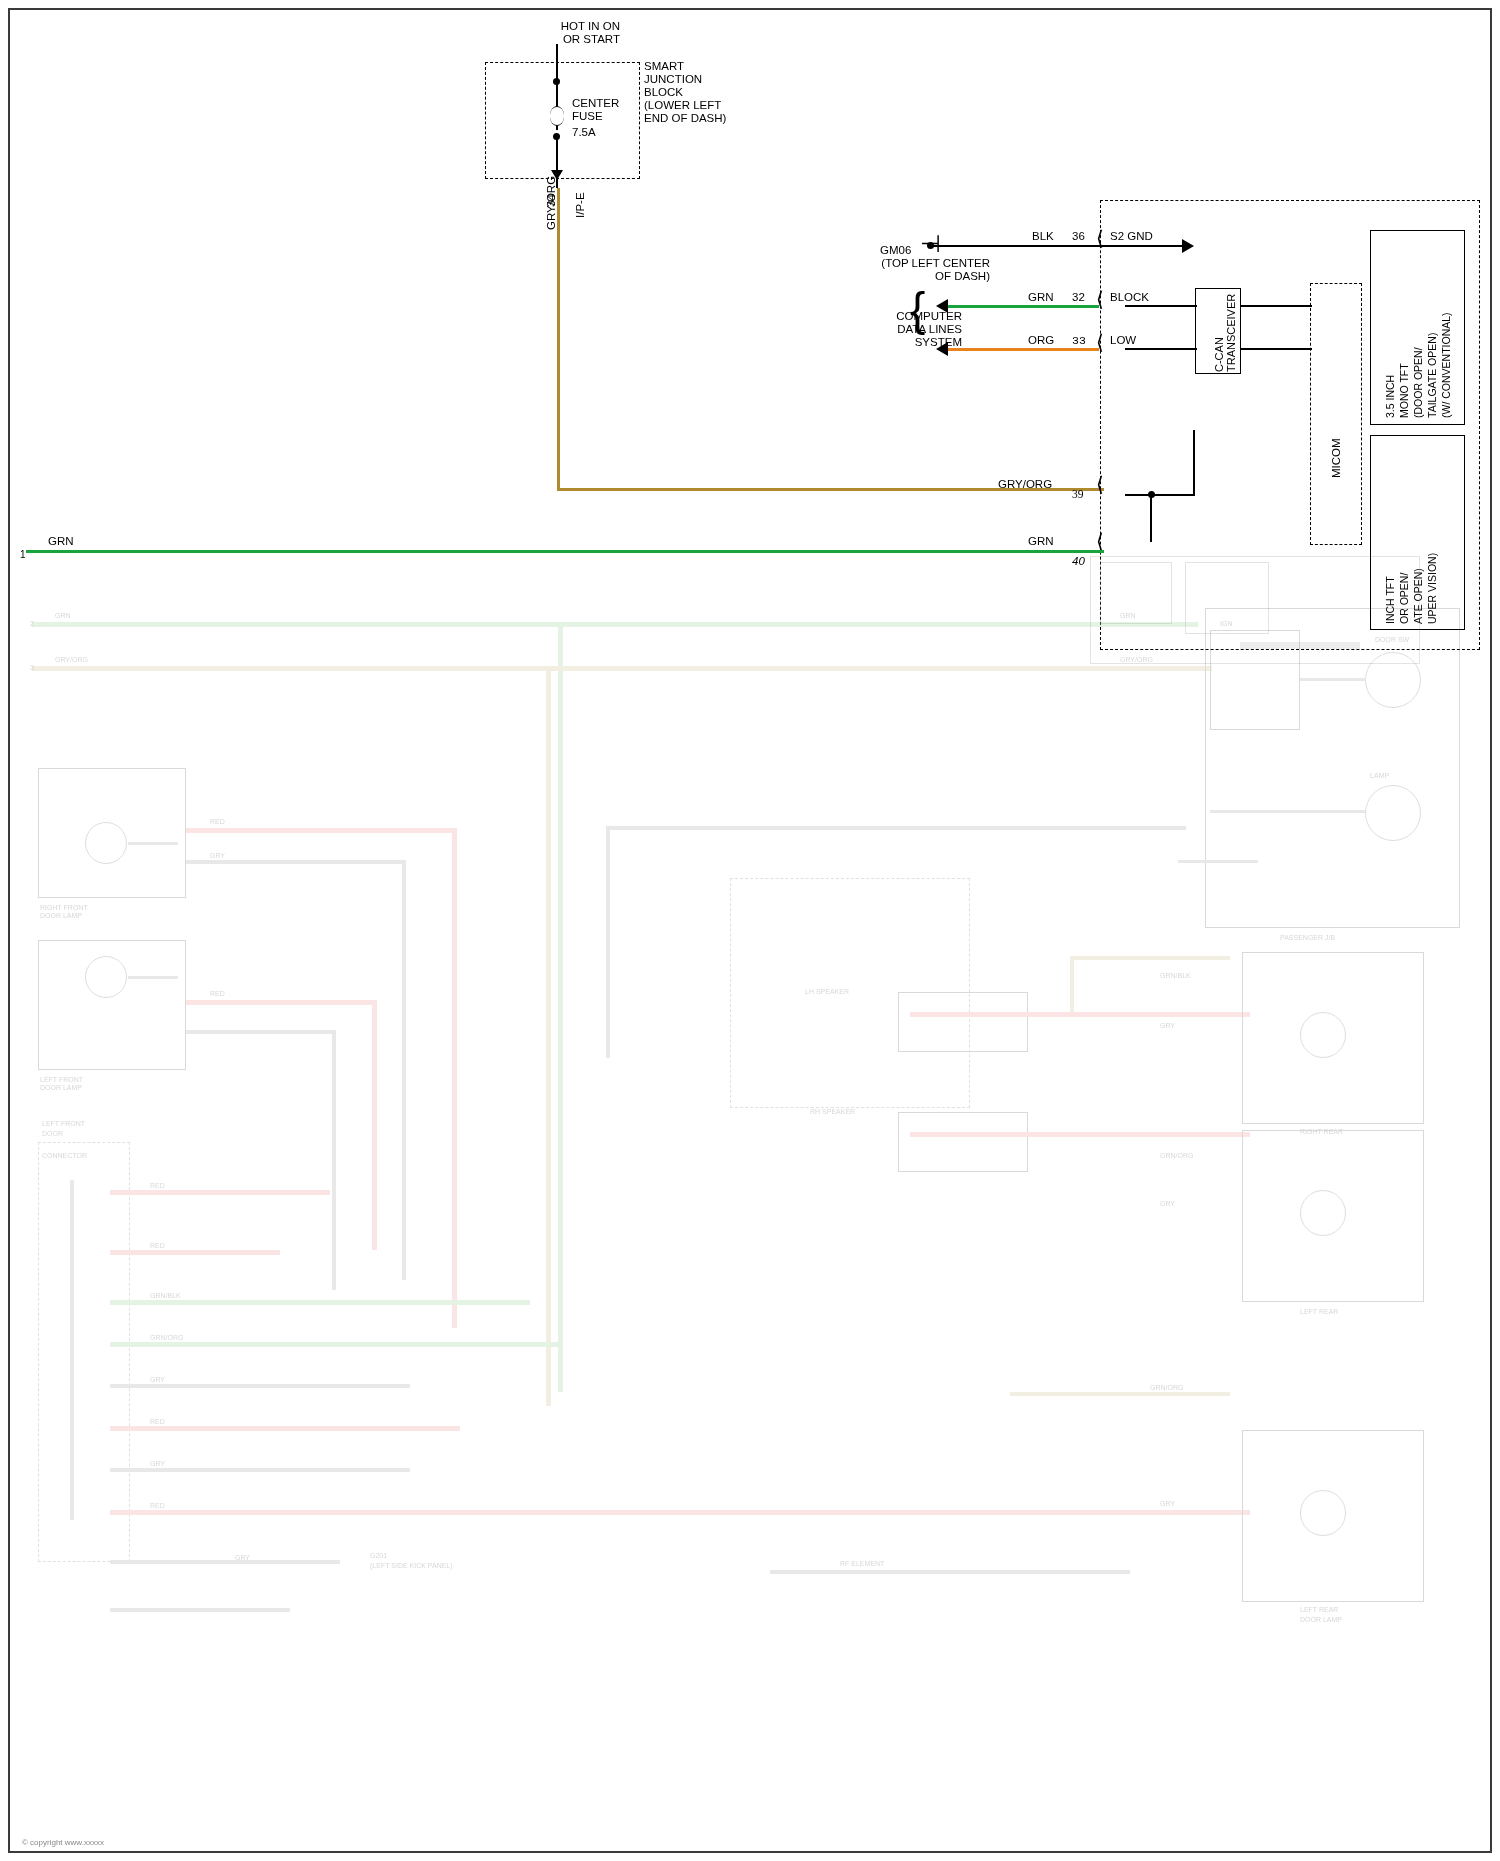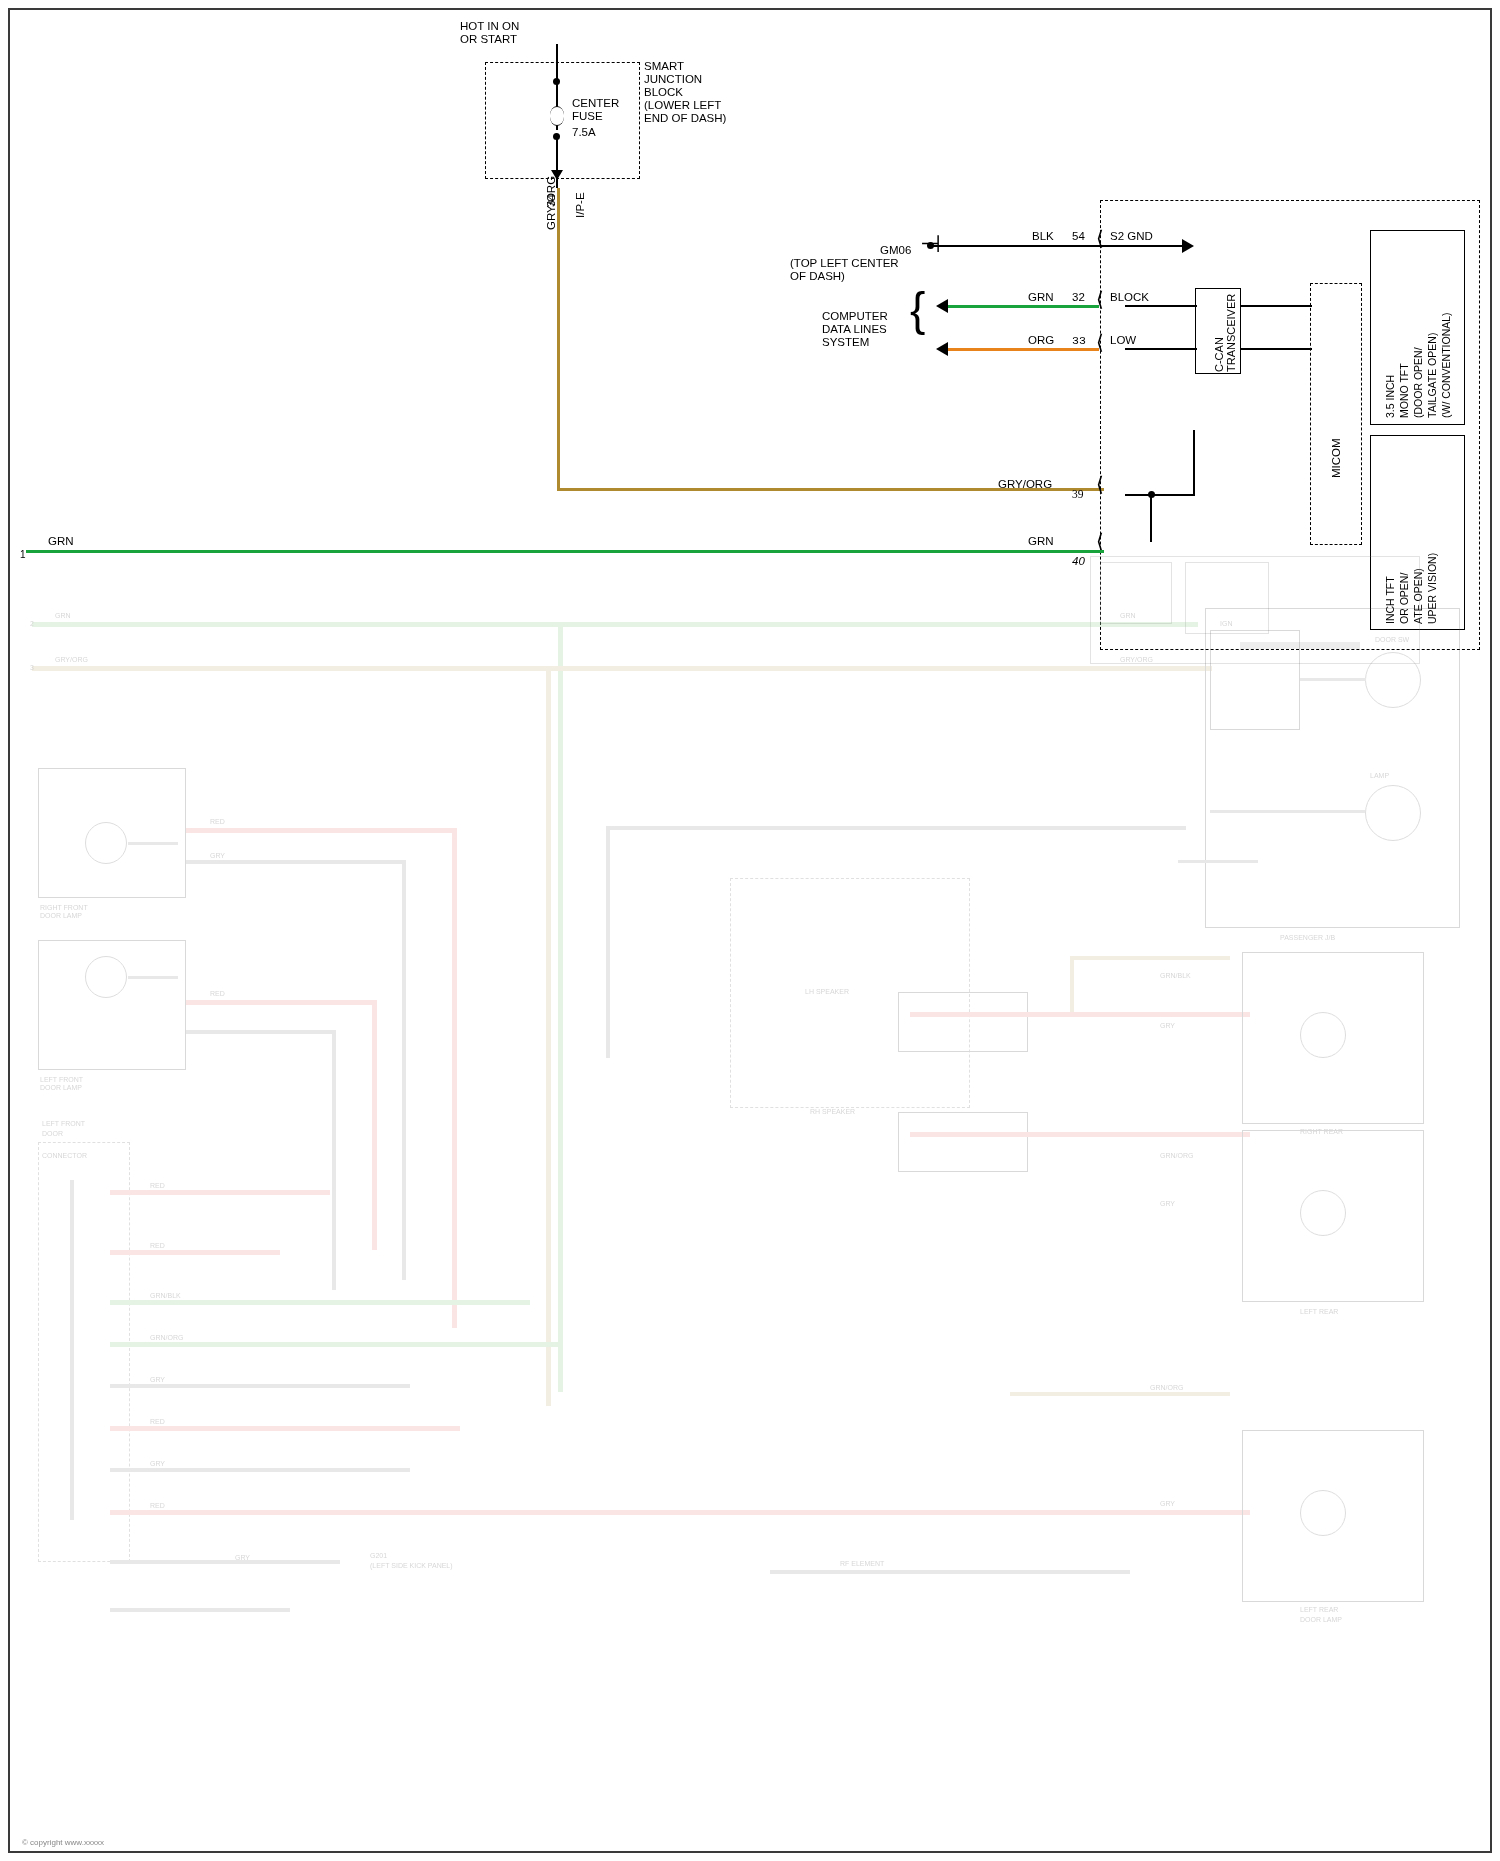--- a/index.html
+++ b/index.html
@@ -4,21 +4,21 @@
 <style>
   html,body{margin:0;padding:0;background:#ffffff;}
   body{width:1500px;height:1861px;position:relative;font-family:"Liberation Sans",sans-serif;overflow:hidden;}
 
   
   #page{position:absolute;left:0;top:0;width:1500px;height:1861px;background:#ffffff;}
   #inner-border{position:absolute;left:8px;top:8px;width:1484px;height:1845px;border:2px solid #3a3a3a;box-sizing:border-box;}
 
   
   .txt{position:absolute;font-size:11.5px;color:#000;line-height:13px;white-space:pre;}
-  .txt.c{text-align:left;}
+  .txt.c{text-align:right;}
   .vtxt{position:absolute;font-size:11.5px;color:#000;white-space:pre;transform-origin:0 0;transform:rotate(-90deg);}
   .ln{position:absolute;background:#000;}
   .hln{height:1.6px;}
   .vln{width:1.6px;}
   .grnln{background:#19a33c;}
   .orgln{background:#e8821a;}
   .goln{background:#b08a2e;}
   .dash-box{position:absolute;border:1.6px dashed #000;box-sizing:border-box;}
   .solid-box{position:absolute;border:1.6px solid #000;box-sizing:border-box;background:#fff;}
   .dot{position:absolute;width:7px;height:7px;border-radius:50%;background:#000;}
@@ -86,21 +86,21 @@
   <div class="ln hln goln" style="left:557px;top:488px;width:547px;height:2.6px;"></div>
 
   <div class="txt" style="left:880px;top:244px;">GM06</div>
   <div class="connect" style="left:920px;top:232px;">⊣</div>
   <div class="dot" style="left:927px;top:242px;"></div>
   <div class="txt c" style="left:790px;top:257px;width:200px;">(TOP LEFT CENTER
 OF DASH)</div>
   <div class="ln hln" style="left:932px;top:245px;width:258px;"></div>
   <div class="arrow-r" style="left:1182px;top:239px;"></div>
   <div class="txt" style="left:1032px;top:230px;">BLK</div>
-  <div class="txt" style="left:1072px;top:230px;">54</div>
+  <div class="txt" style="left:1072px;top:230px;">36</div>
   <div class="txt" style="left:1110px;top:230px;">S2 GND</div>
 
   <div class="txt c" style="left:822px;top:310px;width:140px;">COMPUTER
 DATA LINES
 SYSTEM</div>
   <div class="brace" style="left:910px;top:286px;">{</div>
 
   <div class="ln hln grnln" style="left:947px;top:305px;width:152px;height:2.6px;"></div>
   <div class="arrow-l" style="left:936px;top:299px;"></div>
   <div class="txt" style="left:1028px;top:291px;">GRN</div>

